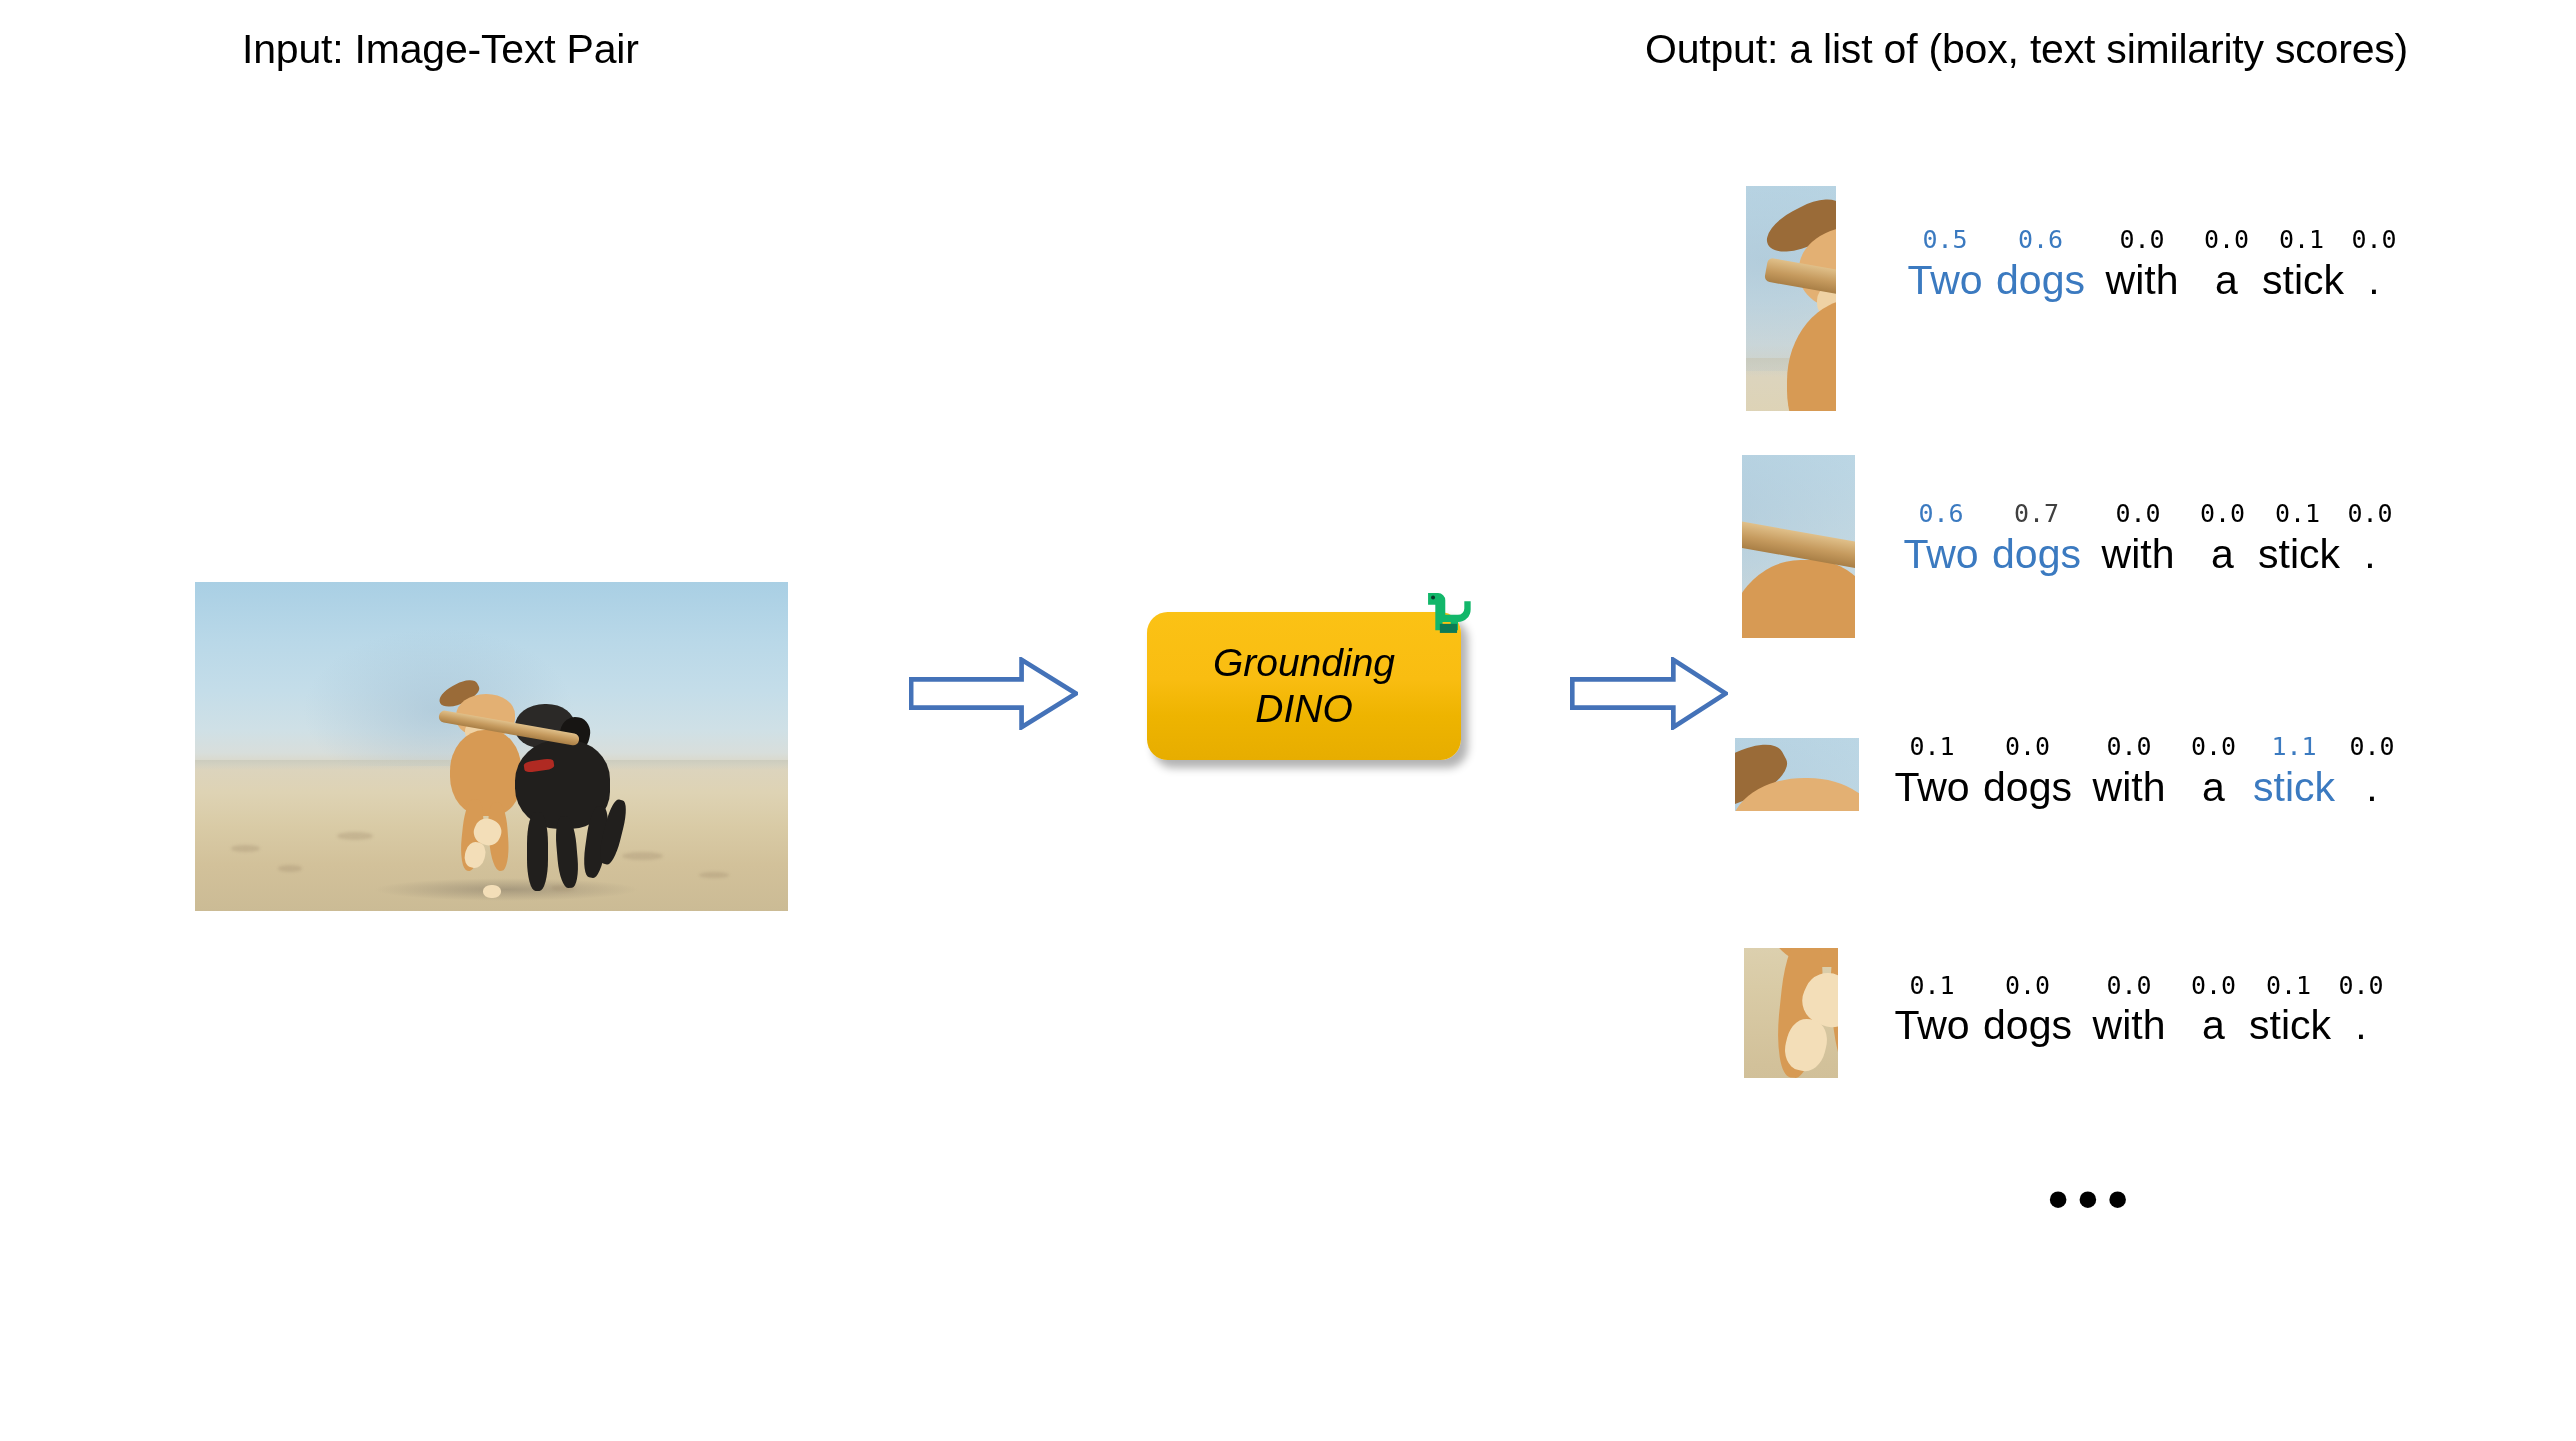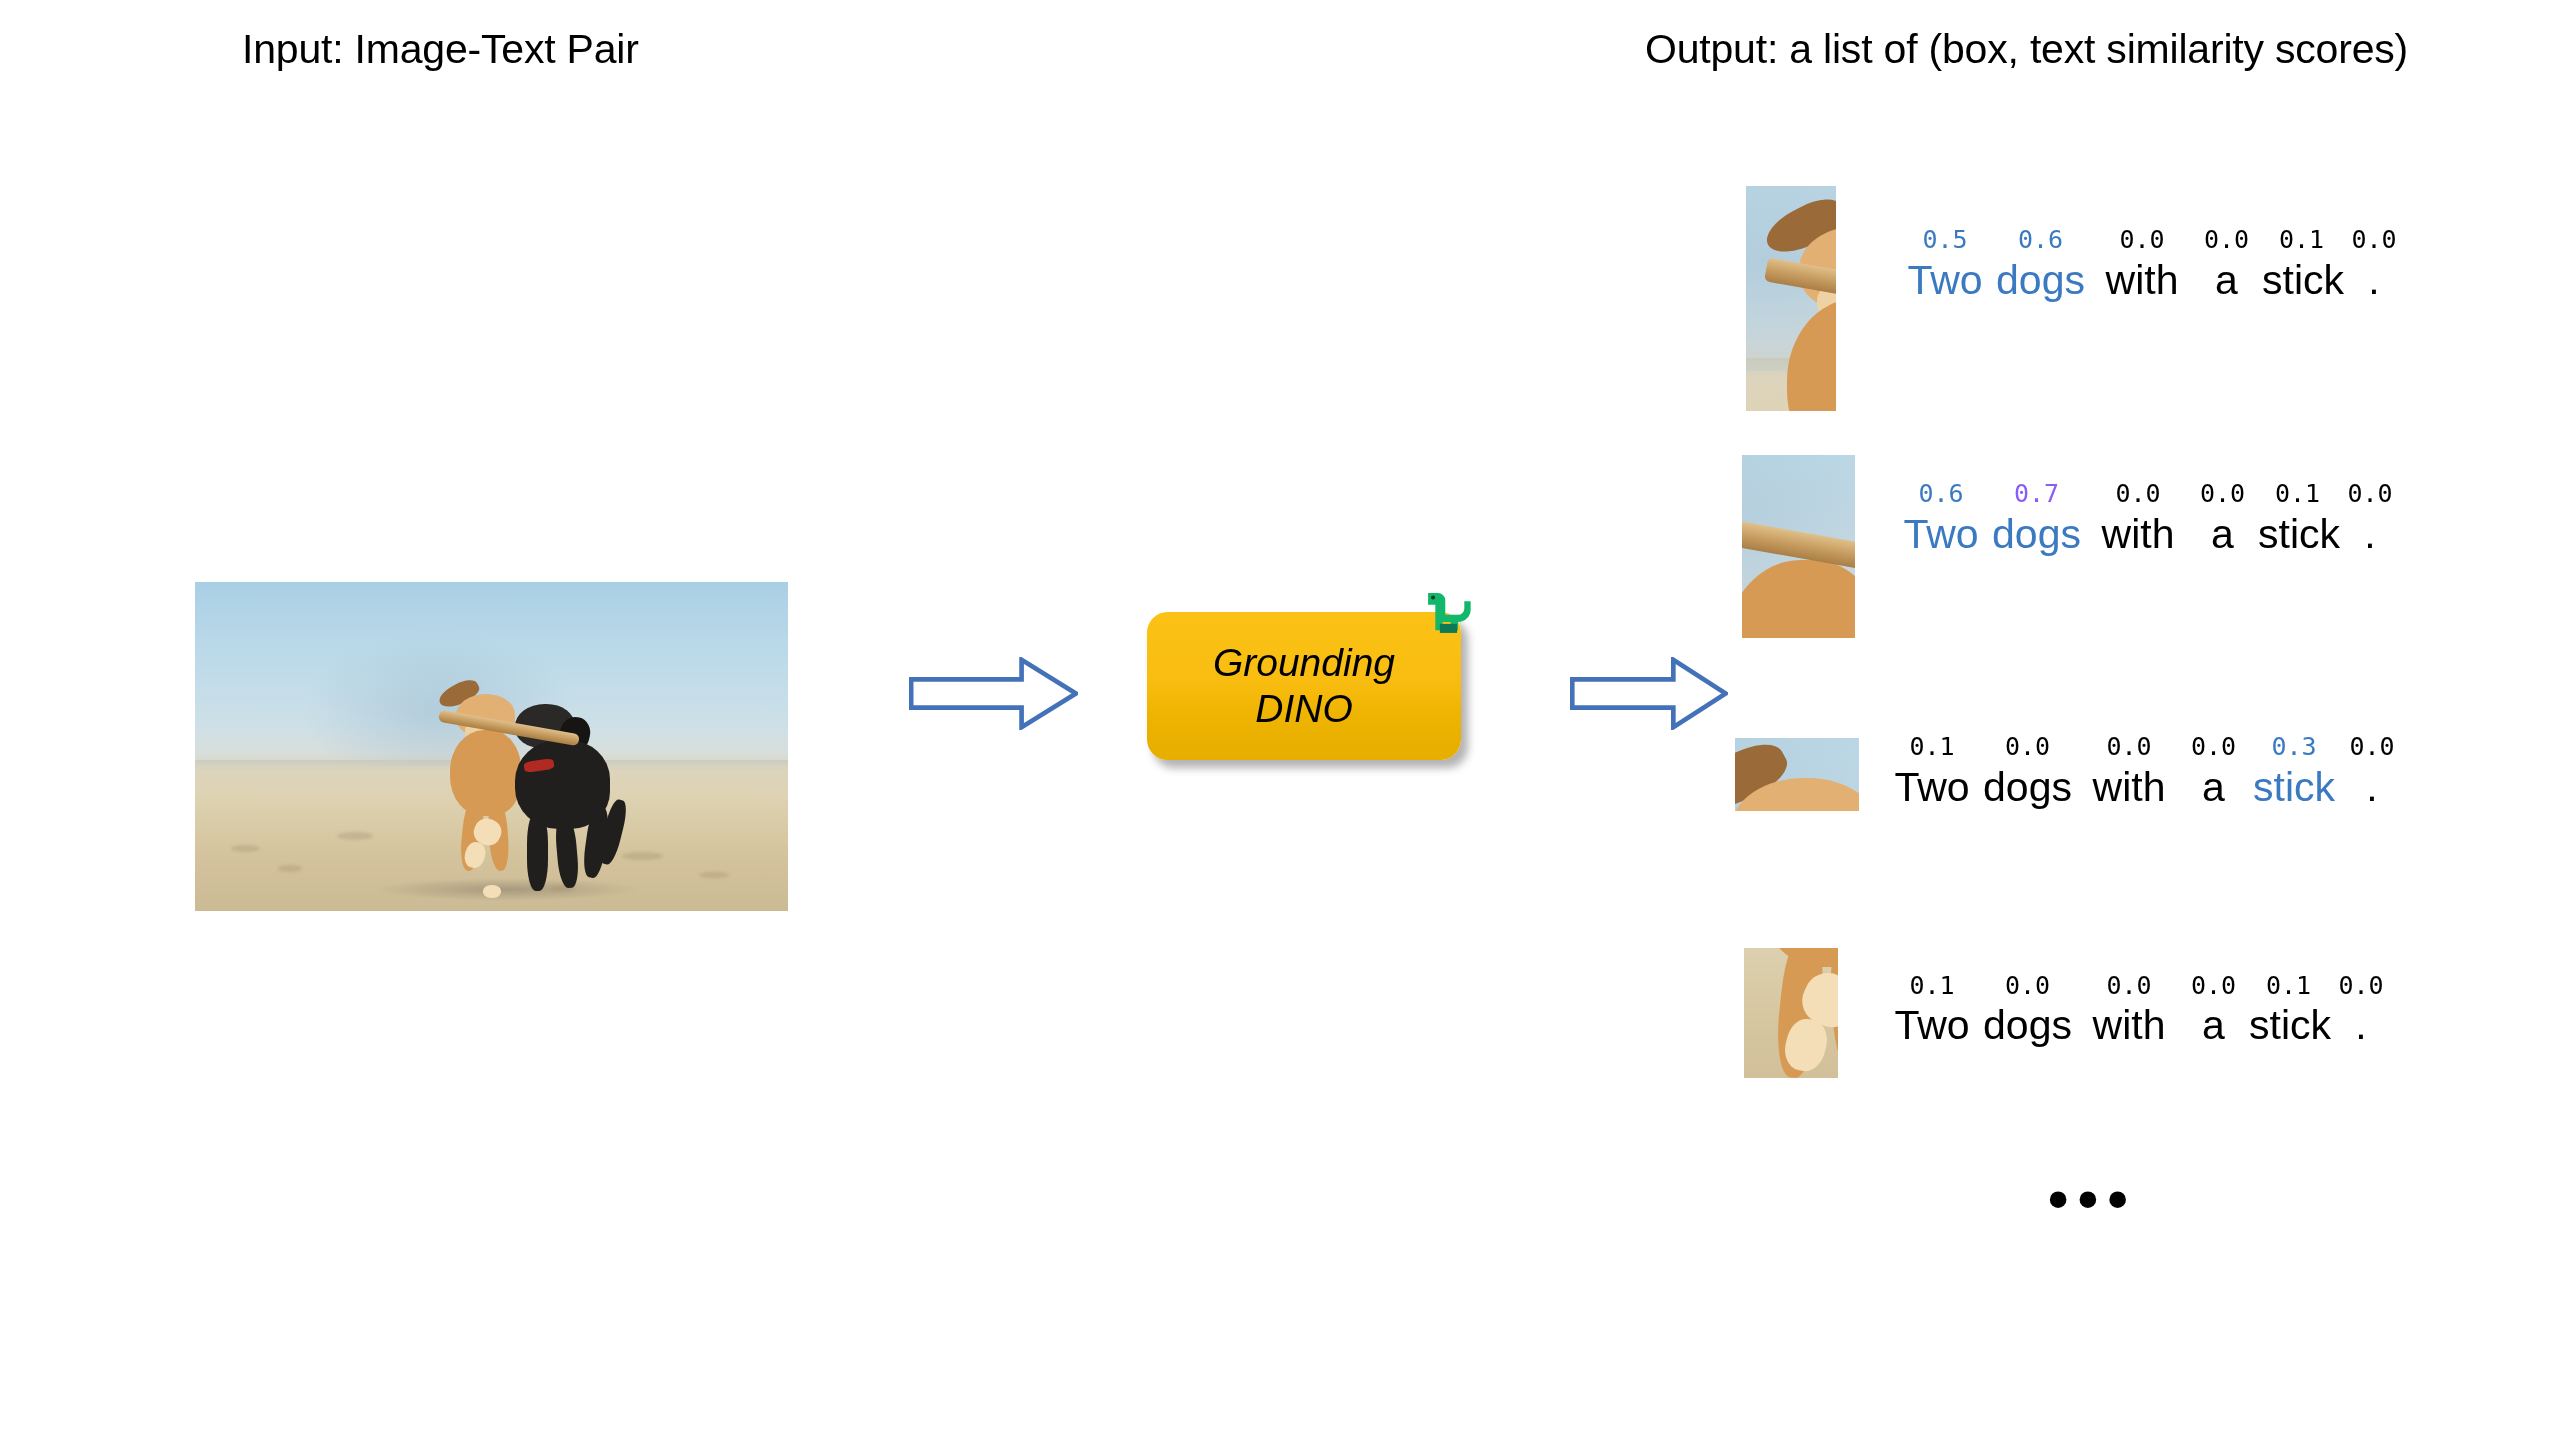--- a/index.html
+++ b/index.html
@@ -381,21 +381,21 @@
           
           
           
         </div>
         <div class="stick" style="left:41%; top:42.5%; width:24%; height:3.6%;"></div>
       </div>
     </div>
     <div class="row-text" style="margin-left:43px; margin-top:24.4px;">
       <div class="score-line">
         <span class="score-cell" style="width: 86px; color: rgb(59, 122, 192);">0.6</span>
-        <span class="score-cell" style="width: 105px; color: #8b5cf6;">0.7</span>
+        <span class="score-cell" style="width: 105px; color: #404040; margin-top: 20px;">0.7</span>
         <span class="score-cell" style="width: 98px; color: rgb(0, 0, 0);">0.0</span>
         <span class="score-cell" style="width: 71px; color: rgb(0, 0, 0);">0.0</span>
         <span class="score-cell" style="width: 79px; color: rgb(0, 0, 0);">0.1</span>
         <span class="score-cell" style="width: 66px; color: rgb(0, 0, 0);">0.0</span>
       </div>
       <div class="token-line">
         <span class="token-cell" style="width: 86px; color: rgb(59, 122, 192);">Two</span>
         <span class="token-cell" style="width: 105px; color: rgb(59, 122, 192);">dogs</span>
         <span class="token-cell" style="width: 98px; color: rgb(0, 0, 0);">with</span>
         <span class="token-cell" style="width: 71px; color: rgb(0, 0, 0);">a</span>
@@ -422,21 +422,21 @@
         </div>
 
       </div>
     </div>
     <div class="row-text" style="margin-left:30px; margin-top:-5.6px;">
       <div class="score-line">
         <span class="score-cell" style="width: 86px; color: rgb(0, 0, 0);">0.1</span>
         <span class="score-cell" style="width: 105px; color: rgb(0, 0, 0);">0.0</span>
         <span class="score-cell" style="width: 98px; color: rgb(0, 0, 0);">0.0</span>
         <span class="score-cell" style="width: 71px; color: rgb(0, 0, 0);">0.0</span>
-        <span class="score-cell" style="width: 90px; color: rgb(59, 122, 192);">0.3</span>
+        <span class="score-cell" style="width: 90px; color: rgb(59, 122, 192);">1.1</span>
         <span class="score-cell" style="width: 66px; color: rgb(0, 0, 0);">0.0</span>
       </div>
       <div class="token-line">
         <span class="token-cell" style="width: 86px; color: rgb(0, 0, 0);">Two</span>
         <span class="token-cell" style="width: 105px; color: rgb(0, 0, 0);">dogs</span>
         <span class="token-cell" style="width: 98px; color: rgb(0, 0, 0);">with</span>
         <span class="token-cell" style="width: 71px; color: rgb(0, 0, 0);">a</span>
         <span class="token-cell" style="width: 90px; color: rgb(59, 122, 192);">stick</span>
         <span class="token-cell" style="width: 66px; color: rgb(0, 0, 0);">.</span>
       </div>

